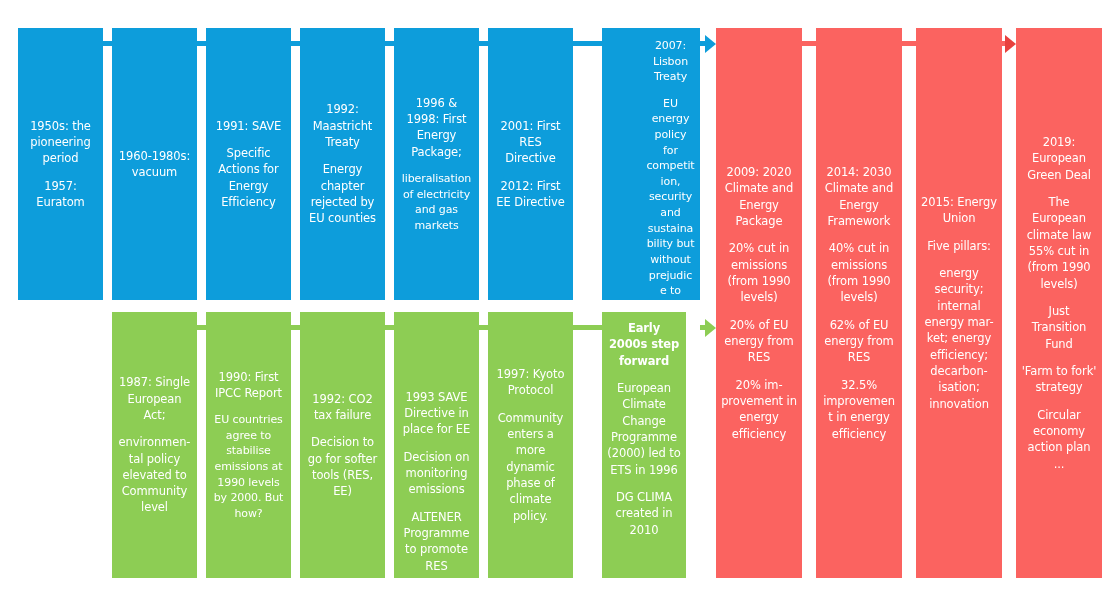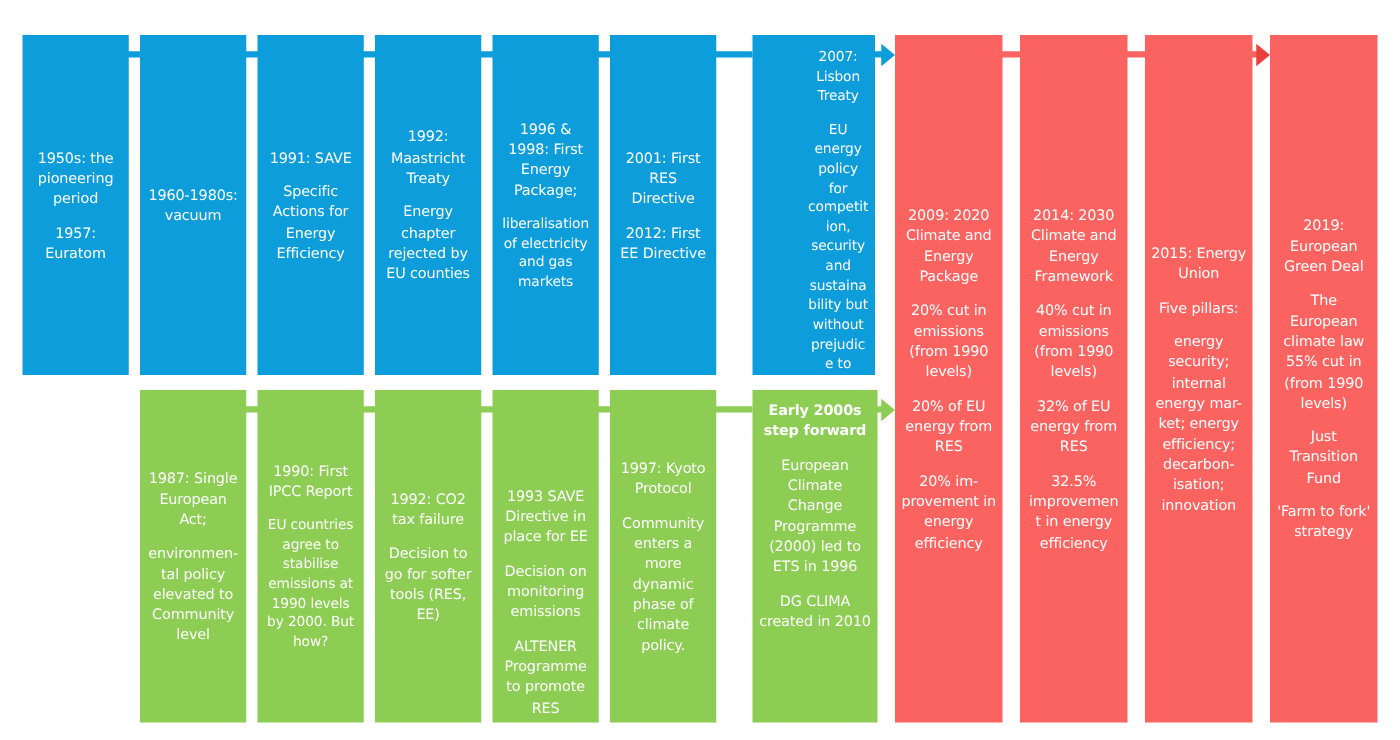--- a/index.html
+++ b/index.html
@@ -149,51 +149,52 @@
     <p>1993 SAVE Directive in place for EE</p>
     <p>Decision on monitoring emissions</p>
     <p>ALTENER Programme to promote RES</p>
   </div>
 
   <div class="col c-green" style="left:488px; top:312px; width:85px; height:266px;">
     <p>1997: Kyoto Protocol</p>
     <p>Community enters a more dynamic phase of climate policy.</p>
   </div>
 
-  <div class="col c-green" style="left:602px; top:312px; width:100px; height:266px; justify-content:flex-start; padding-top:8px;">
+  <div class="col c-green" style="left:602px; top:312px; width:84px; height:266px; justify-content:flex-start; padding-top:8px;">
     <p class="bold">Early 2000s step forward</p>
     <p>European Climate Change Programme (2000) led to ETS in 1996</p>
     <p>DG CLIMA created in 2010</p>
   </div>
 
   <div class="conn red" style="left:800px; top:41px; width:18px;"></div>
   <div class="conn red" style="left:900px; top:41px; width:18px;"></div>
   <div class="conn red" style="left:1000px; top:41px; width:8px;"></div>
   <div class="arrow red" style="left:1005px; top:34.5px;"></div>
 
   <div class="col c-red" style="left:716px; top:28px; width:86px; height:550px;">
     <p>2009: 2020 Climate and Energy Package</p>
     <p>20% cut in emissions (from 1990 levels)</p>
     <p>20% of EU energy from RES</p>
     <p>20% im-provement in energy efficiency</p>
   </div>
 
   <div class="col c-red" style="left:816px; top:28px; width:86px; height:550px;">
     <p>2014: 2030 Climate and Energy Framework</p>
     <p>40% cut in emissions (from 1990 levels)</p>
-    <p>32% of EU energy from RES</p>
+    <p>62% of EU energy from RES</p>
     <p>32.5% improvement in energy efficiency</p>
   </div>
 
   <div class="col c-red" style="left:916px; top:28px; width:86px; height:550px;">
     <p>2015: Energy Union</p>
     <p>Five pillars:</p>
     <p>energy security; internal energy mar-ket; energy efficiency; decarbon-isation; innovation</p>
   </div>
 
   <div class="col c-red" style="left:1016px; top:28px; width:86px; height:550px;">
     <p>2019: European Green Deal</p>
     <p>The European climate law 55% cut in (from 1990 levels)</p>
     <p>Just Transition Fund</p>
     <p>'Farm to fork' strategy</p>
+    <p>Circular economy action plan ...</p>
   </div>
 
 </div>
 
 </body></html>

